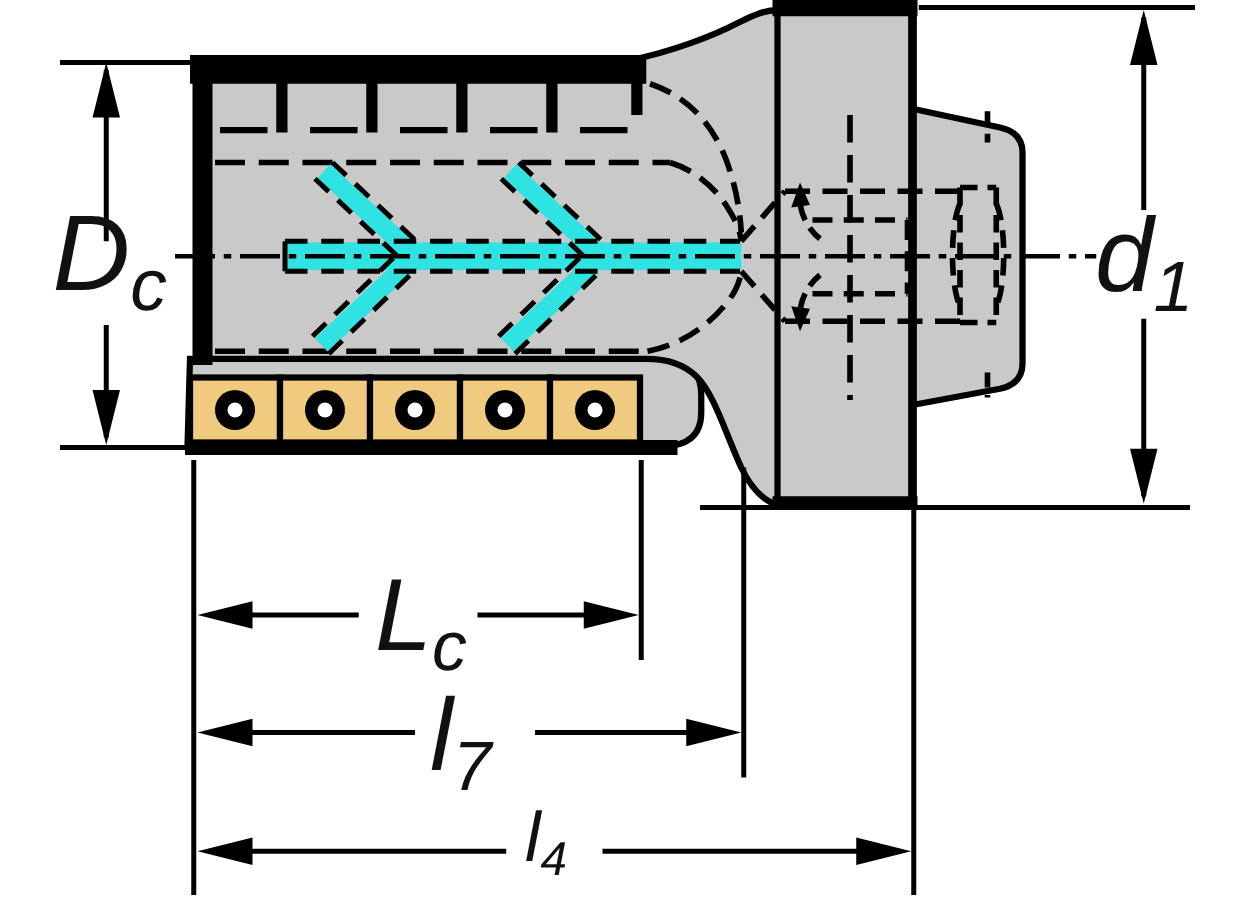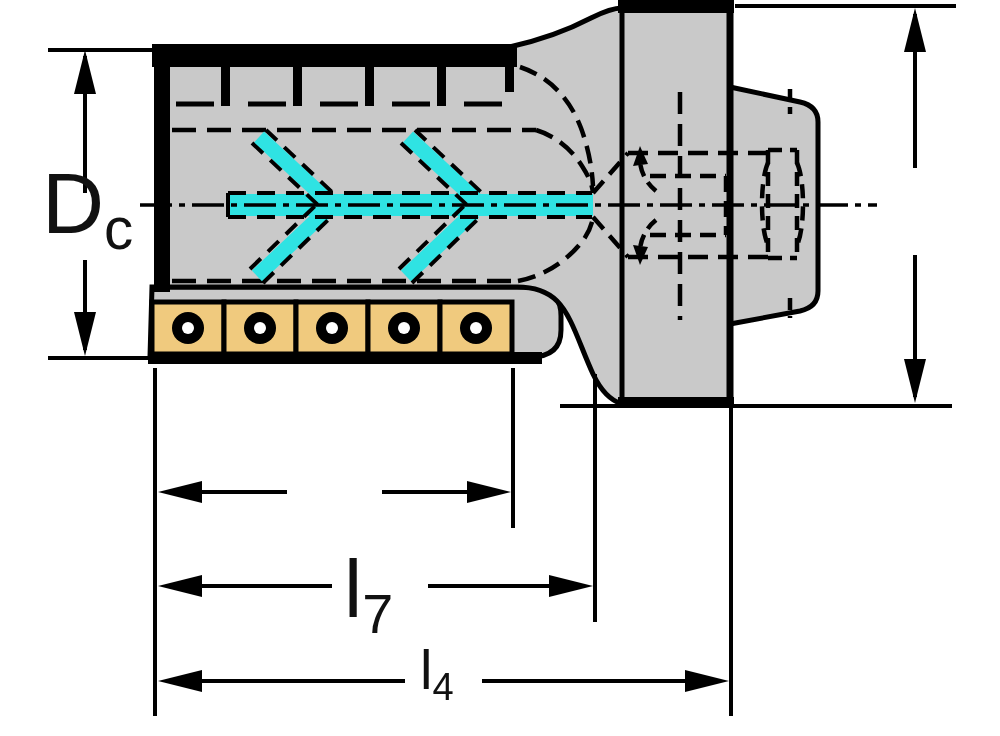--- a/index.html
+++ b/index.html
@@ -1,21 +1,21 @@
 <!DOCTYPE html>
 <html style="--background: #ffffff; --body-gray: #c9c9c9; --insert-tan: #f0ca7e; --coolant-cyan: #2fe3e3; --line-black: #000000;"><head>
 <meta charset="utf-8">
 <style>
   html,body{margin:0;padding:0;}
   body{
     width:1000px;height:736px;position:relative;overflow:hidden;
     background:var(--background,#fff);
     font-family:"Liberation Sans", sans-serif;
   }
-  #stage{position:absolute;left:0;top:0;width:1000px;height:624px;}
+  #stage{position:absolute;left:0;top:0;width:1000px;height:624px;font-style:italic;}
   svg{display:block;}
   
   .fill-gray{fill:var(--body-gray,#c9c9c9);}
   .fill-tan{fill:var(--insert-tan,#f0ca7e);}
   .fill-cyan{fill:var(--coolant-cyan,#2fe3e3);}
   .fill-black{fill:var(--line-black,#000);}
   .fill-white{fill:#fff;}
   .stroke{stroke:var(--line-black,#000);fill:none;}
   .outline{stroke:var(--line-black,#000);}
   
@@ -175,19 +175,21 @@
     <polygon points="511,492 467,481 467,503" class="fill-black"></polygon>
     <polygon points="158,586 202,575 202,597" class="fill-black"></polygon>
     <polygon points="593,586 549,575 549,597" class="fill-black"></polygon>
     <polygon points="158,681 202,670 202,692" class="fill-black"></polygon>
     <polygon points="729,681 685,670 685,692" class="fill-black"></polygon>
   </g>
 </svg>
 
   <div class="dim-label" style="left:42px;top:160px;font-size:86px;"><span>D</span><span class="sub">c</span></div>
 
+  <div class="dim-label" style="left:876px;top:162px;font-size:84px;"><span>d</span><span class="sub">1</span></div>
 
+  <div class="dim-label" style="left:300px;top:452px;font-size:82px;"><span>L</span><span class="sub">c</span></div>
 
   <div class="dim-label" style="left:344px;top:548px;font-size:82px;"><span>l</span><span class="sub">7</span></div>
 
   <div class="dim-label" style="left:420px;top:642px;font-size:56px;"><span>l</span><span class="sub">4</span></div>
 
 </div>
 
 </body></html>

